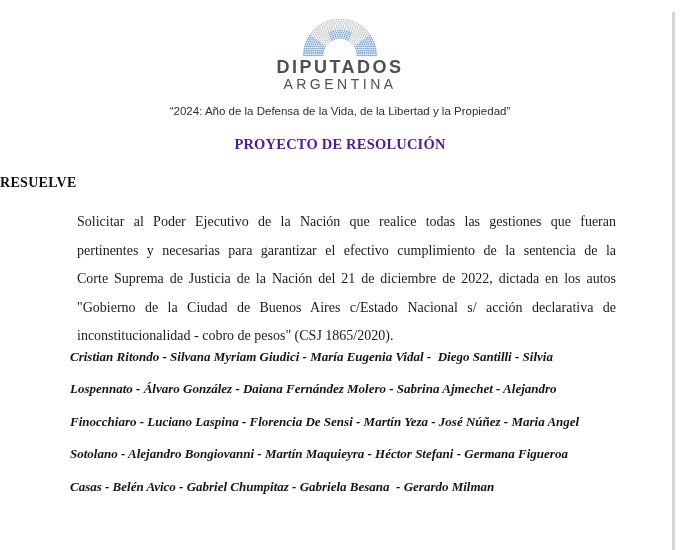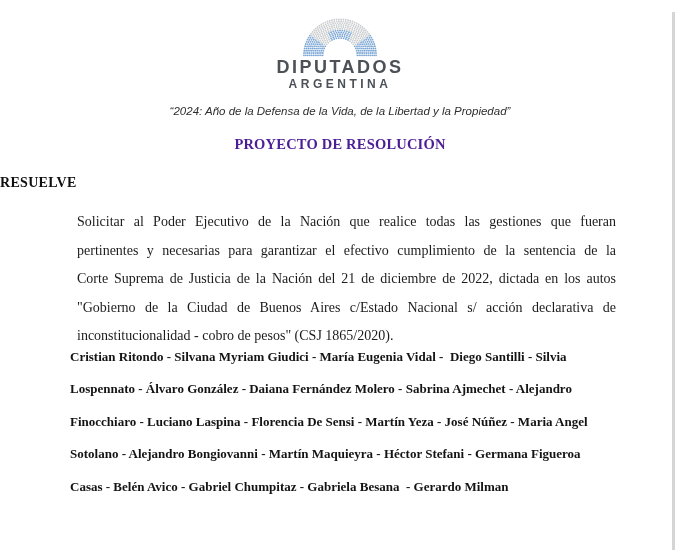--- a/index.html
+++ b/index.html
@@ -15,30 +15,29 @@
   .logo { text-align: center; padding-top: 6px; }
   .logo svg { display: block; margin: 0 auto; }
   .logo-title {
     font-family: "Liberation Sans", sans-serif;
     font-size: 18px; line-height: 19px;
     font-weight: 700; letter-spacing: 2.5px;
     color: #4b5157;
   }
   .logo-subtitle {
     font-family: "Liberation Sans", sans-serif;
-    font-size: 12px; line-height: 12px;
-    font-weight: 700; letter-spacing: 3.5px;
+    font-size: 14px; line-height: 12px;
+    font-weight: 400; letter-spacing: 3.5px;
     color: #4b5157;
     margin-top: 1px;
   }
   .motto {
     margin-top: 15px;
     text-align: center;
     font-family: "Liberation Sans", sans-serif;
-    font-style: italic;
     font-size: 11.5px; line-height: 13px;
     color: #2e2e2e;
   }
   .doc-title {
     margin: 18px 0 0 0;
     text-align: center;
     font-size: 14.5px; line-height: 17px;
     font-weight: 700;
     letter-spacing: 0.2px;
     color: #4c1d95;
@@ -65,20 +64,21 @@
     white-space: nowrap;
     text-align: justify;
     text-align-last: justify;
   }
   .jline.jlast { text-align-last: left; }
   .names {
     margin: -10px 64px 0 70px;
     font-size: 13px;
     font-weight: 700;
     color: #141414;
+    font-style: italic;
   }
   .nline {
     line-height: 32.5px;
     white-space: pre;
   }
   .edge-line {
     position: absolute;
     top: 0; bottom: 0; right: 5px;
     width: 3px;
     background: #d5d5d5;

